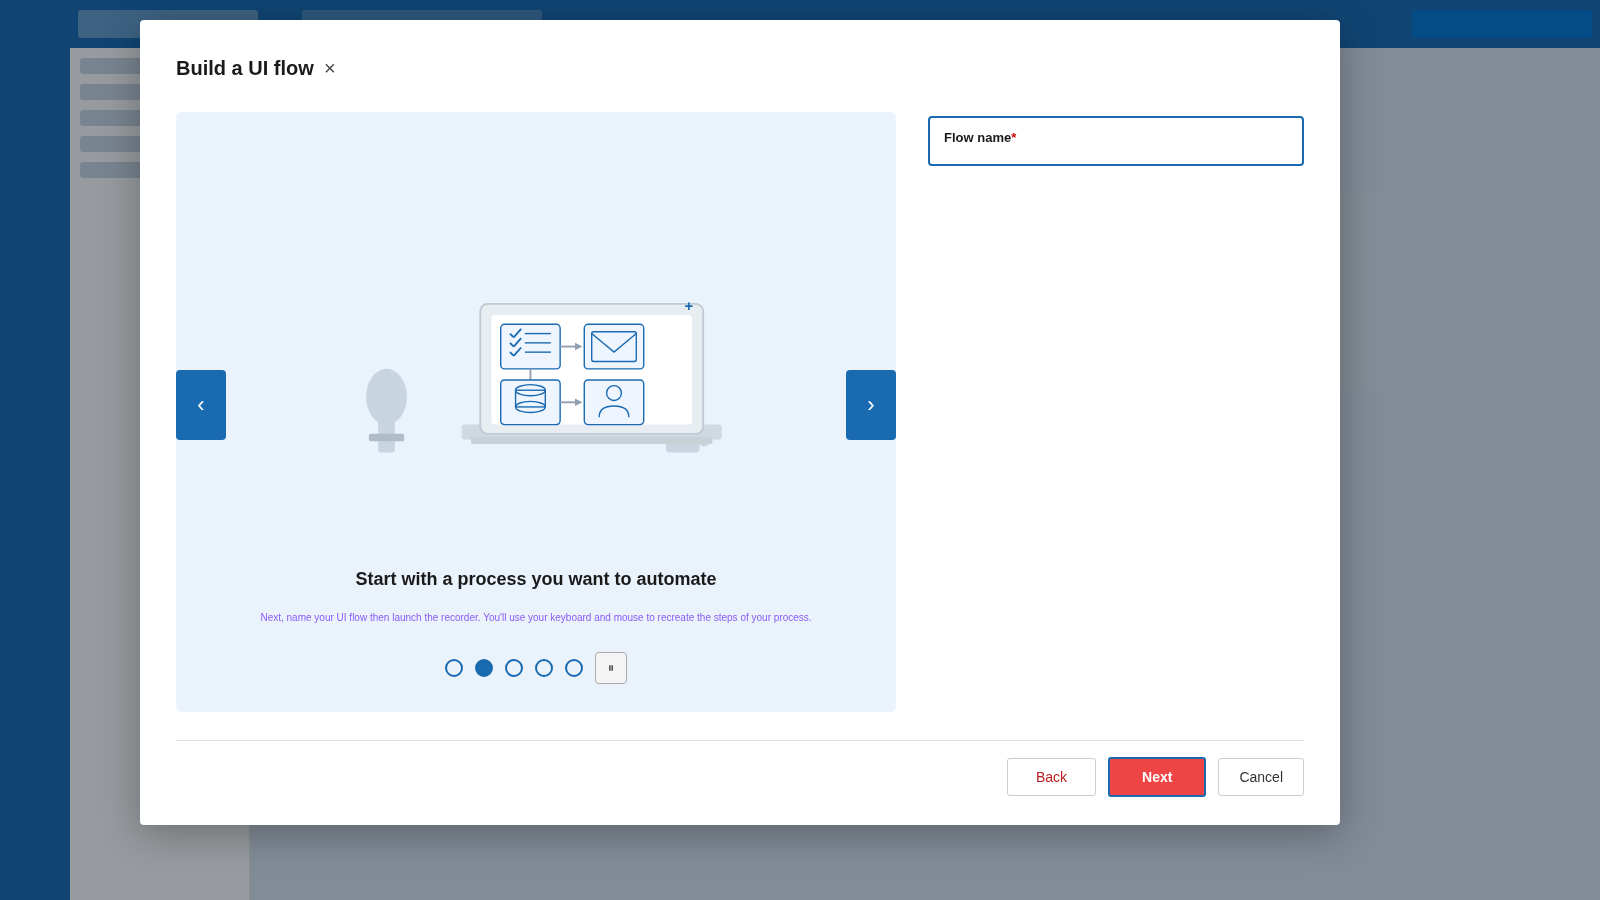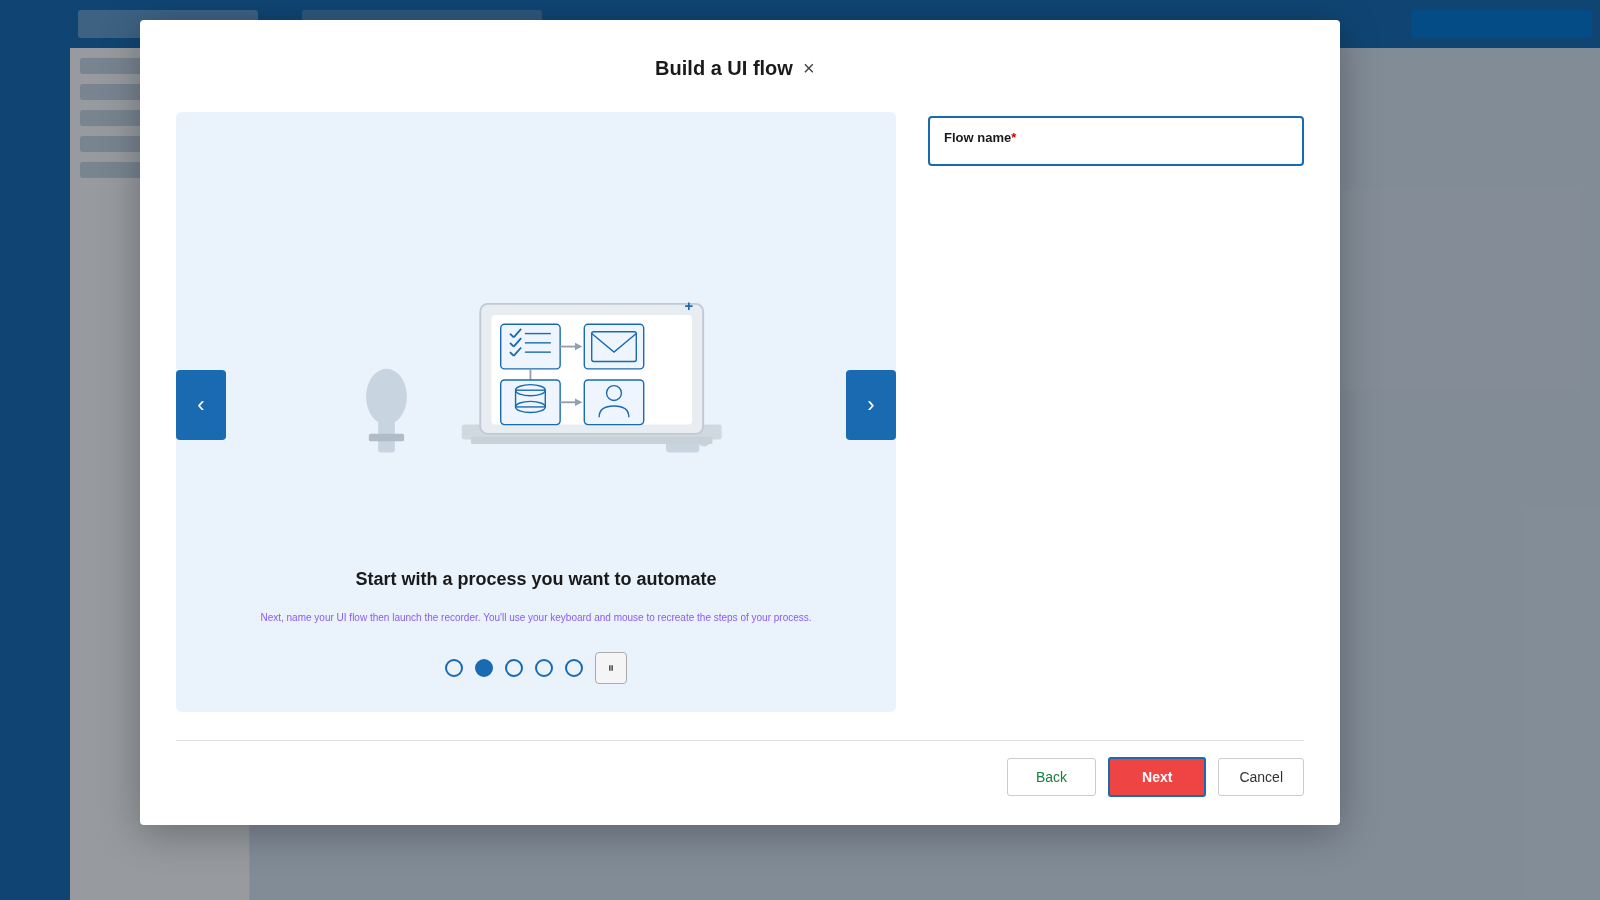--- a/index.html
+++ b/index.html
@@ -62,21 +62,21 @@
       border-radius: 4px;
       box-shadow: 0 8px 40px rgba(0,0,0,0.3);
       z-index: 20;
       padding: 32px 36px 28px;
       min-height: 780px;
     }
 
     
     .modal-header {
       display: flex;
-      justify-content: center;
+      justify-content: flex-start;
       align-items: center;
       margin-bottom: 28px;
     }
     .modal-title {
       font-size: 20px;
       font-weight: 600;
       color: #1a1a1a;
     }
     .close-btn {
       width: 32px;
@@ -239,21 +239,21 @@
       border-top: 1px solid #e0e0e0;
     }
 
     .btn-back {
       padding: 10px 28px;
       border: 1px solid #ccc;
       border-radius: 3px;
       background: #fff;
       font-size: 14px;
       cursor: pointer;
-      color: #15803d;
+      color: #b91c1c;
       font-family: inherit;
     }
 
     .btn-next {
       padding: 10px 32px;
       border: 2px solid #1a6ab1;
       border-radius: 3px;
       background: #ef4444;
       color: #fff;
       font-size: 14px;

